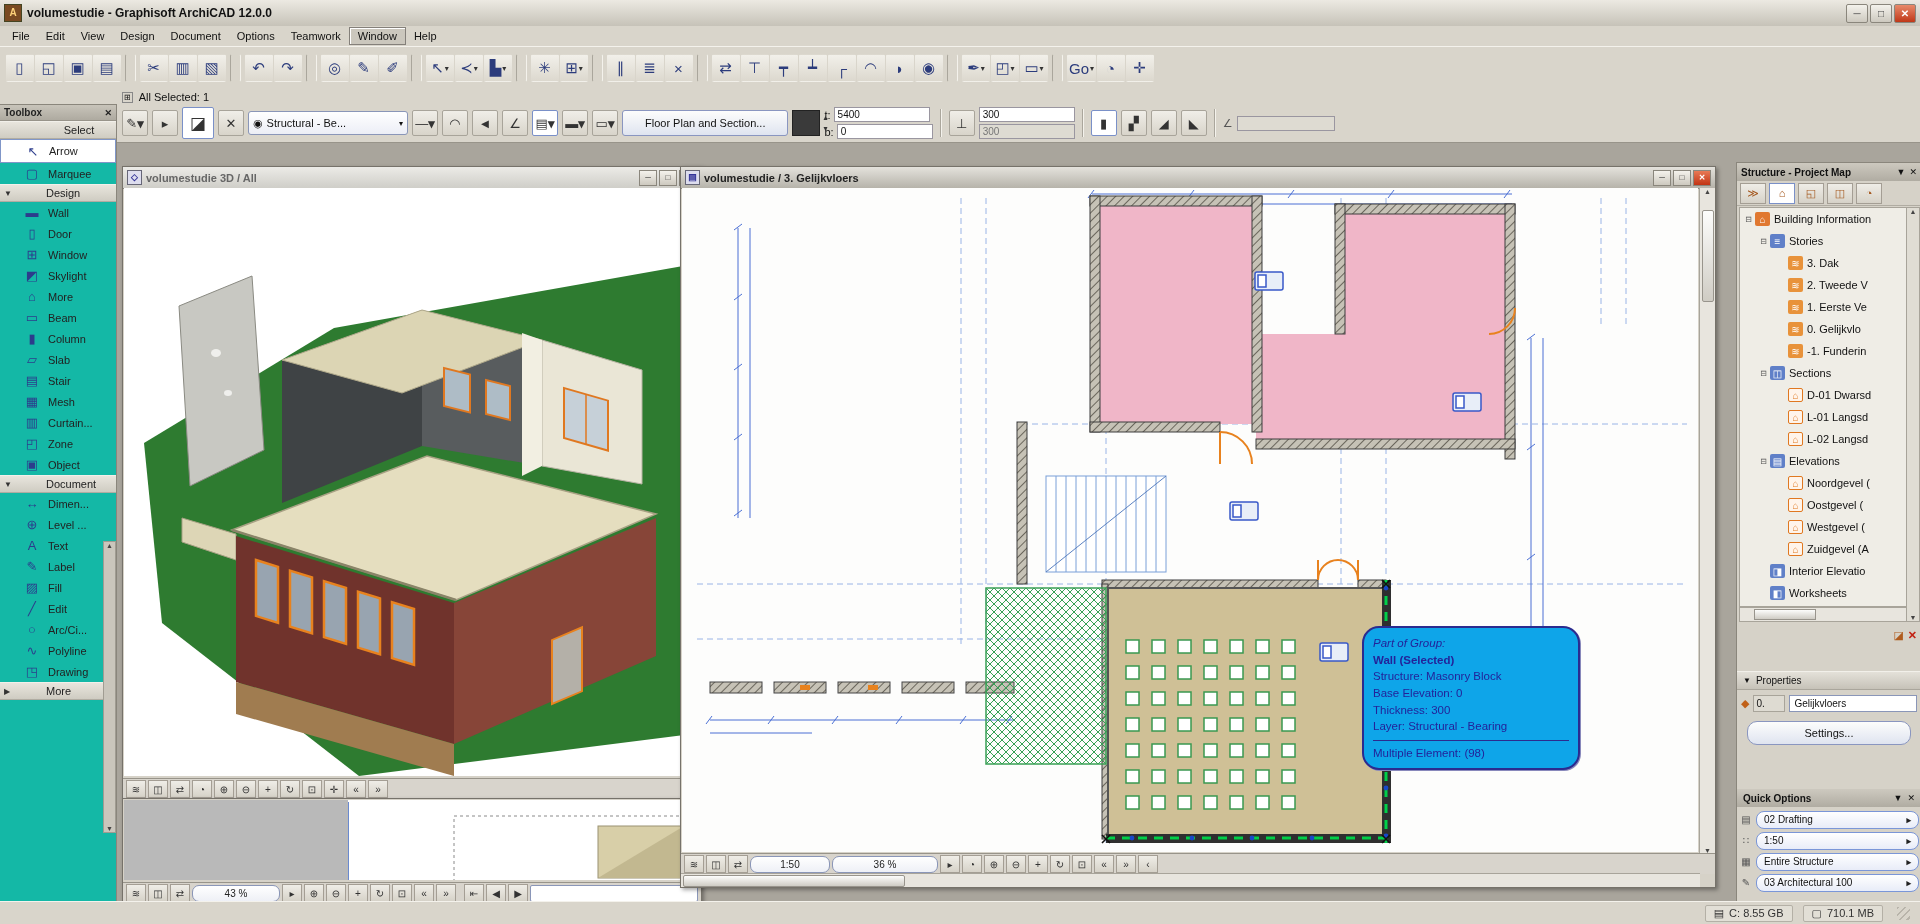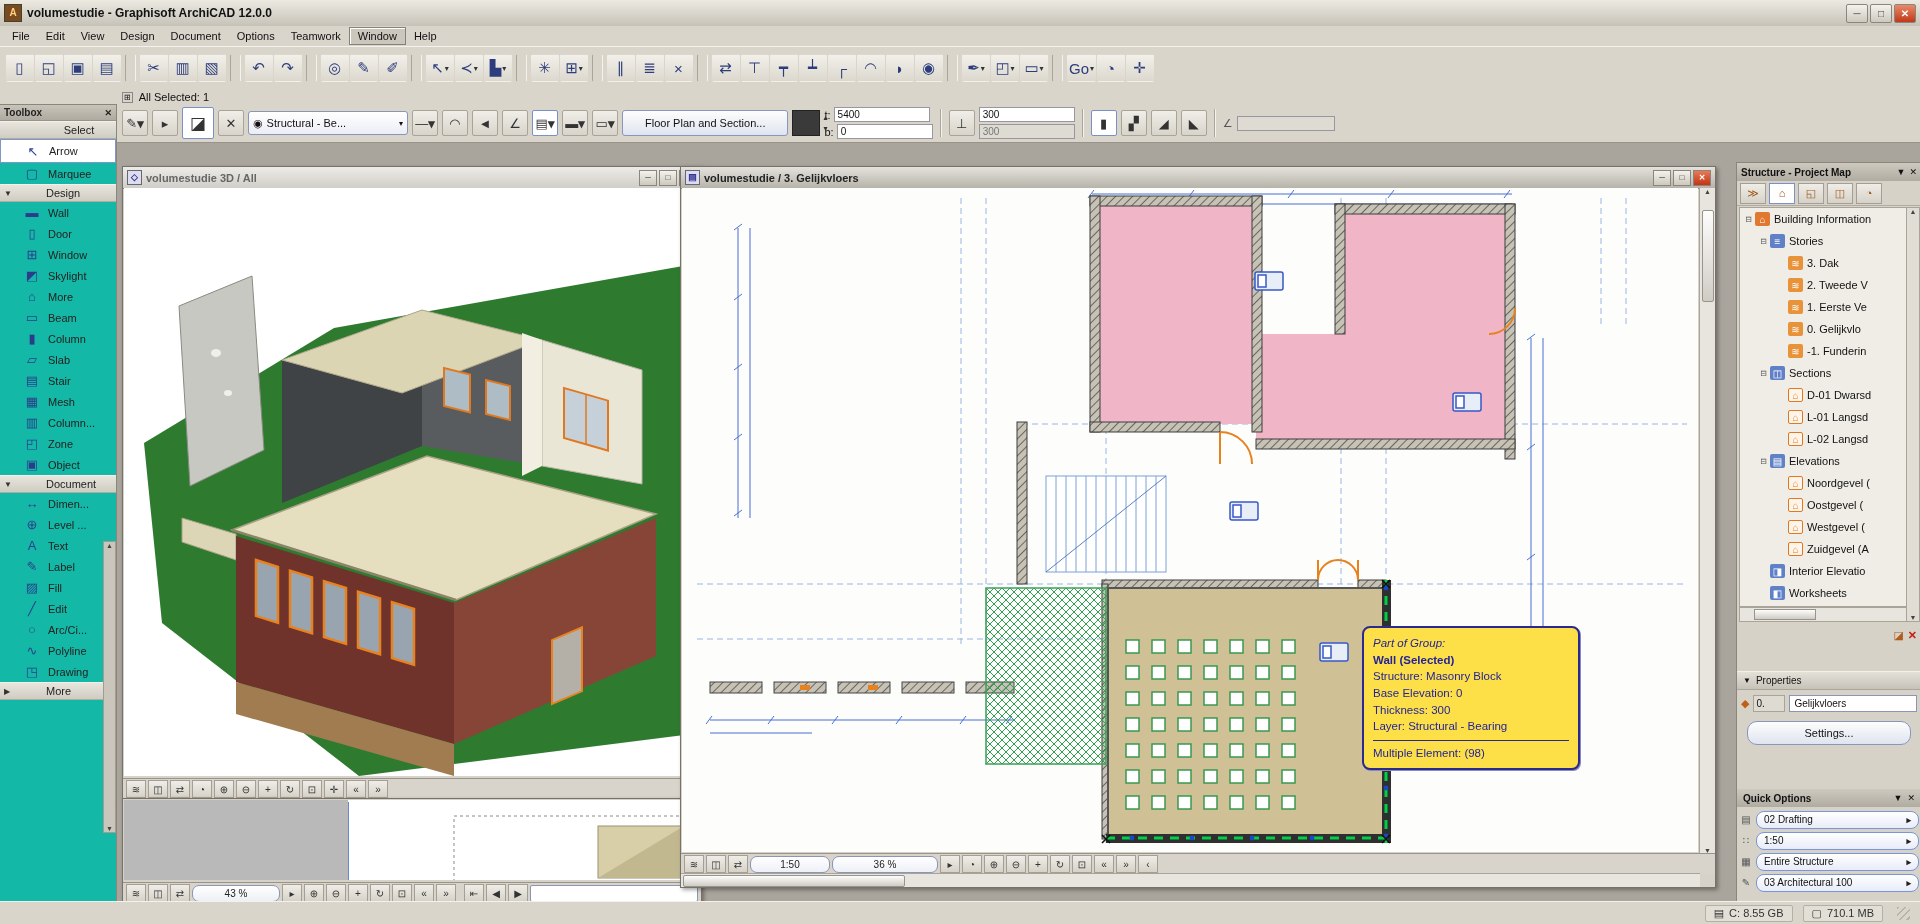--- a/index.html
+++ b/index.html
@@ -93,22 +93,22 @@
     border-radius:7px;font-size:10px;display:flex;align-items:center;justify-content:center;color:#222}
   .hscroll{height:13px;background:#e8e5de;border-top:1px solid #a8a49a;position:relative}
   .hthumb{position:absolute;left:2px;top:1px;height:10px;width:220px;background:linear-gradient(#fdfdfc,#cfccc4);
     border:1px solid #98948c;border-radius:2px}
   .vscroll{position:absolute;top:21px;right:0;bottom:33px;width:15px;background:#e8e5de;
     border-left:1px solid #a8a49a;display:flex;flex-direction:column;justify-content:space-between;
     align-items:center;font-size:7px;color:#444}
   .vthumb{position:absolute;top:22px;left:2px;width:10px;height:90px;background:linear-gradient(#fdfdfc,#cfccc4);
     border:1px solid #98948c;border-radius:2px}
   
-  .fp-tip{position:absolute;left:680px;top:438px;width:196px;background:#fde047;
-    border:2px solid #2b2b8f;border-radius:8px;padding:7px 9px 6px 9px;color:#23239a;
+  .fp-tip{position:absolute;left:680px;top:438px;width:196px;background:#0ea5e9;
+    border:2px solid #2b2b8f;border-radius:17px;padding:7px 9px 6px 9px;color:#23239a;
     font-size:11.5px;line-height:1.45;box-shadow:1px 1px 0 #8888bb}
   .fp-tip .it{font-style:italic}
   .fp-tip .bd{font-weight:bold}
   .fp-tip .ft{border-top:1px solid #2b2b8f;margin-top:5px;padding-top:4px}
   
   .navpanel{position:absolute;left:1736px;top:162px;width:184px;bottom:22px;background:#d6d2c8;
     border:1px solid #8a867c}
   .nav-head{height:18px;background:linear-gradient(#cdc9bf,#b0aca2);display:flex;align-items:center;
     padding:0 4px;font-weight:bold;font-size:10px;gap:3px}
   .nav-head .sp{margin-left:auto;display:flex;gap:4px;font-size:9px;font-weight:normal}
@@ -569,21 +569,21 @@
 
       <div class="tb-item" data-kind="tool">
         <span class="tb-caret"></span>
         <span class="tb-ico">▦</span>
         <span class="tb-label">Mesh</span>
       </div>
 
       <div class="tb-item" data-kind="tool">
         <span class="tb-caret"></span>
         <span class="tb-ico">▥</span>
-        <span class="tb-label">Column...</span>
+        <span class="tb-label">Curtain...</span>
       </div>
 
       <div class="tb-item" data-kind="tool">
         <span class="tb-caret"></span>
         <span class="tb-ico">◰</span>
         <span class="tb-label">Zone</span>
       </div>
 
       <div class="tb-item" data-kind="tool">
         <span class="tb-caret"></span>

